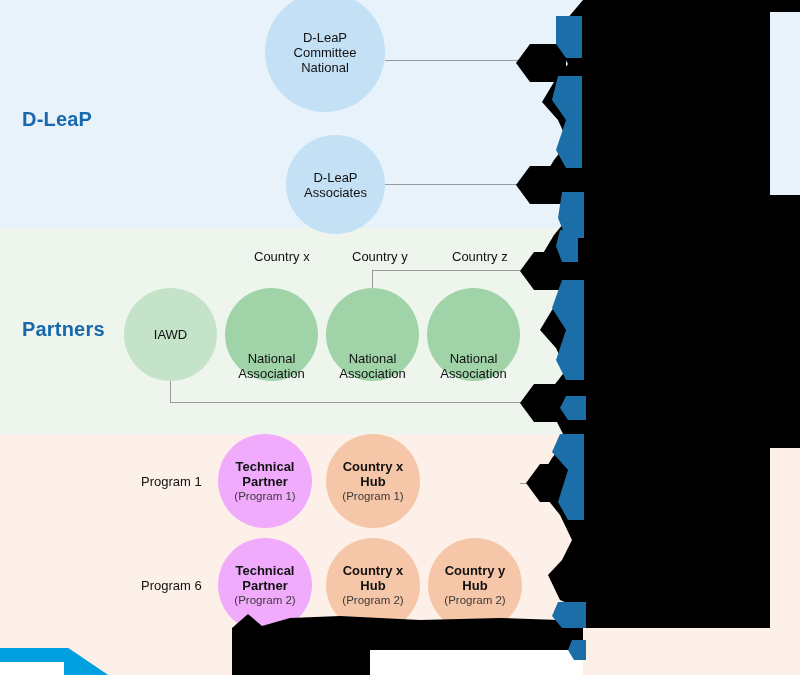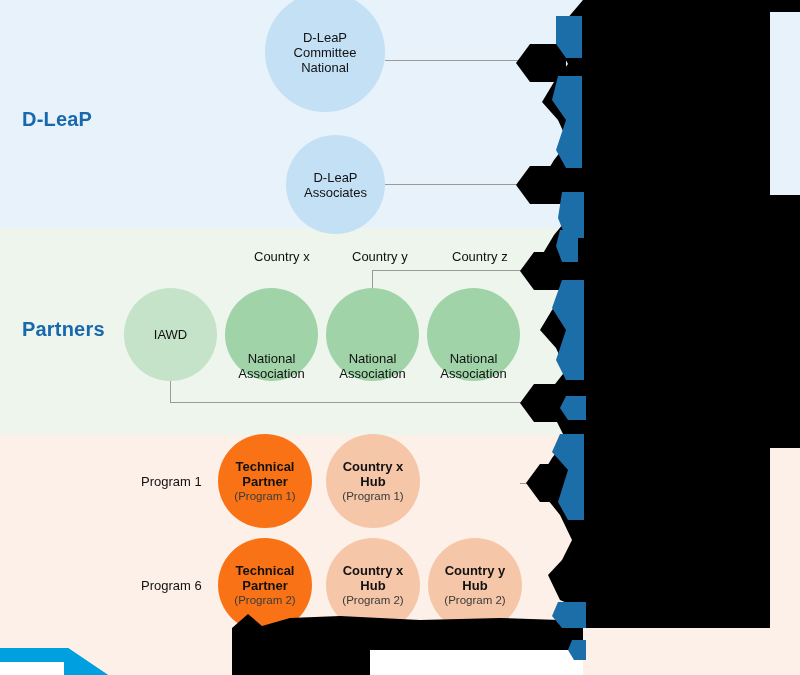--- a/index.html
+++ b/index.html
@@ -63,21 +63,21 @@
     font-size: 11.5px;
     line-height: 14px;
     color: #3a3a3a;
     padding: 0 4px;
   }
   .node.strong .ttl { font-weight: bold; }
 
   .c-blue       { background: #c3e0f5; }
   .c-green-lite { background: #c4e3c8; }
   .c-green      { background: #a0d3a8; justify-content: flex-end; }
-  .c-orange-lite{ background: #f97316; }
+  .c-orange-lite{ background: #f0abfc; }
   .c-orange     { background: #f6c6a8; }
 
   
   .caption {
     position: absolute;
     font-size: 13px;
     color: #111111;
     white-space: nowrap;
   }
 

